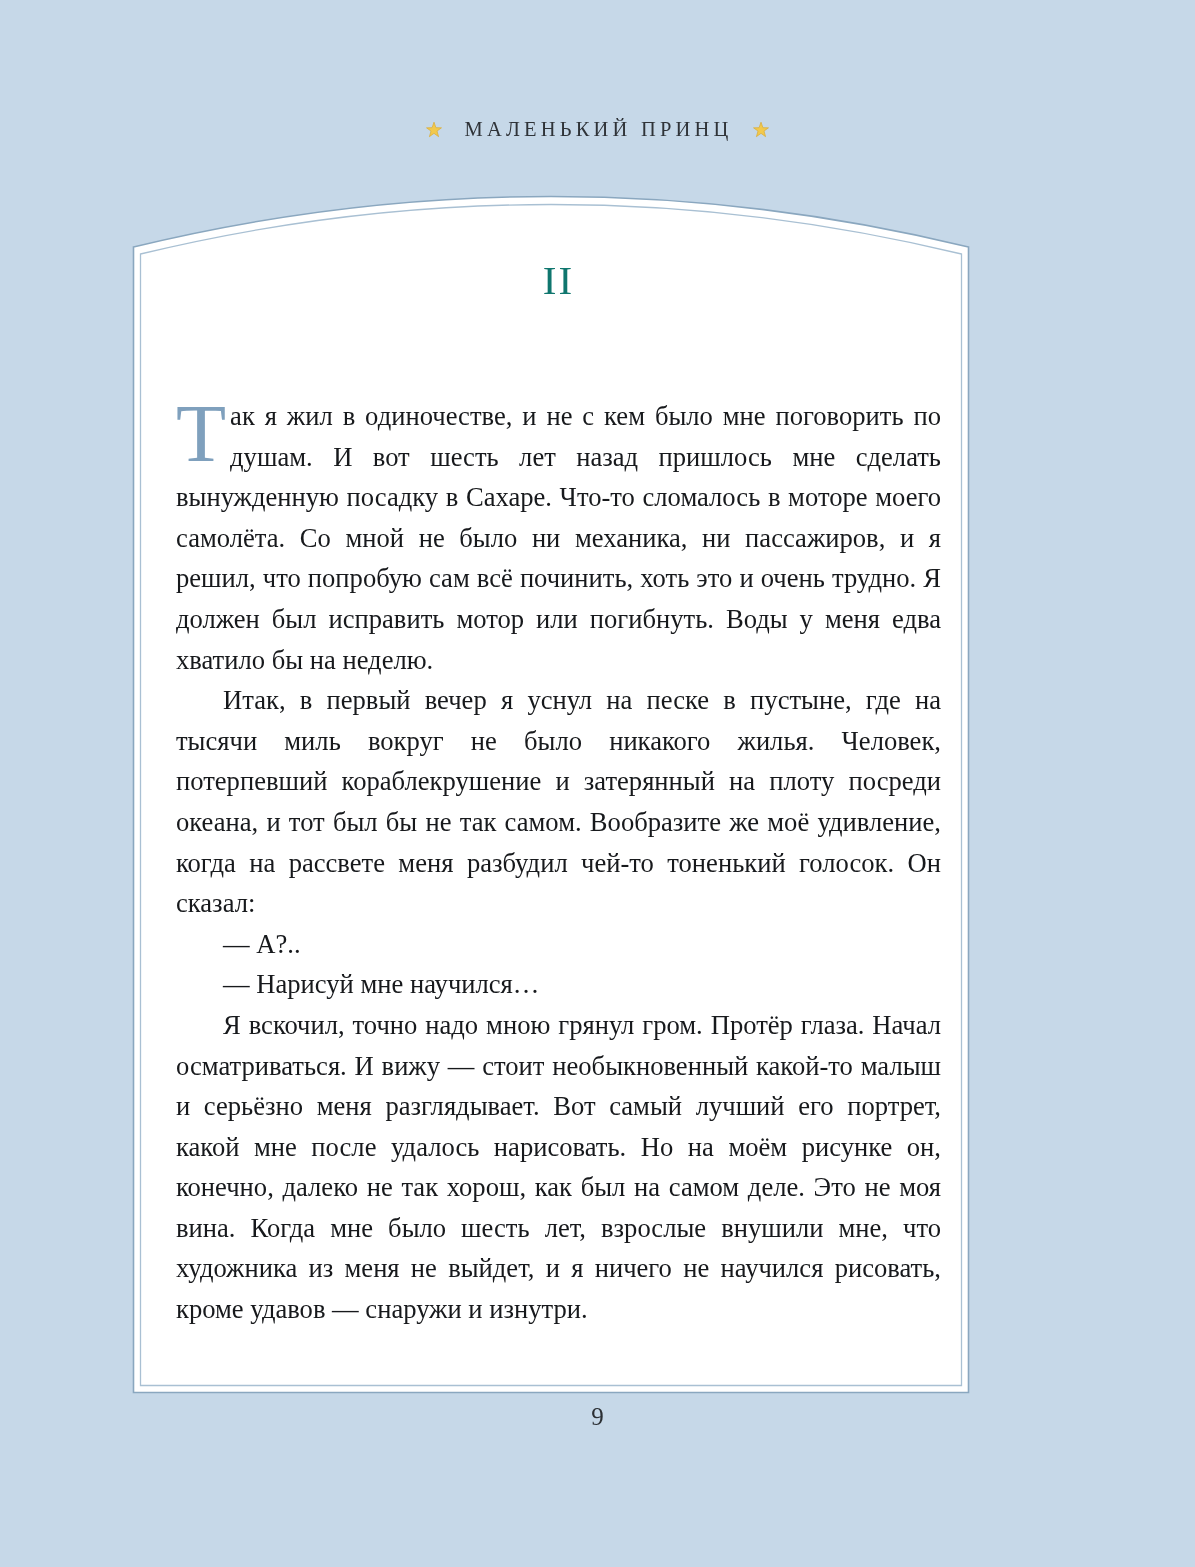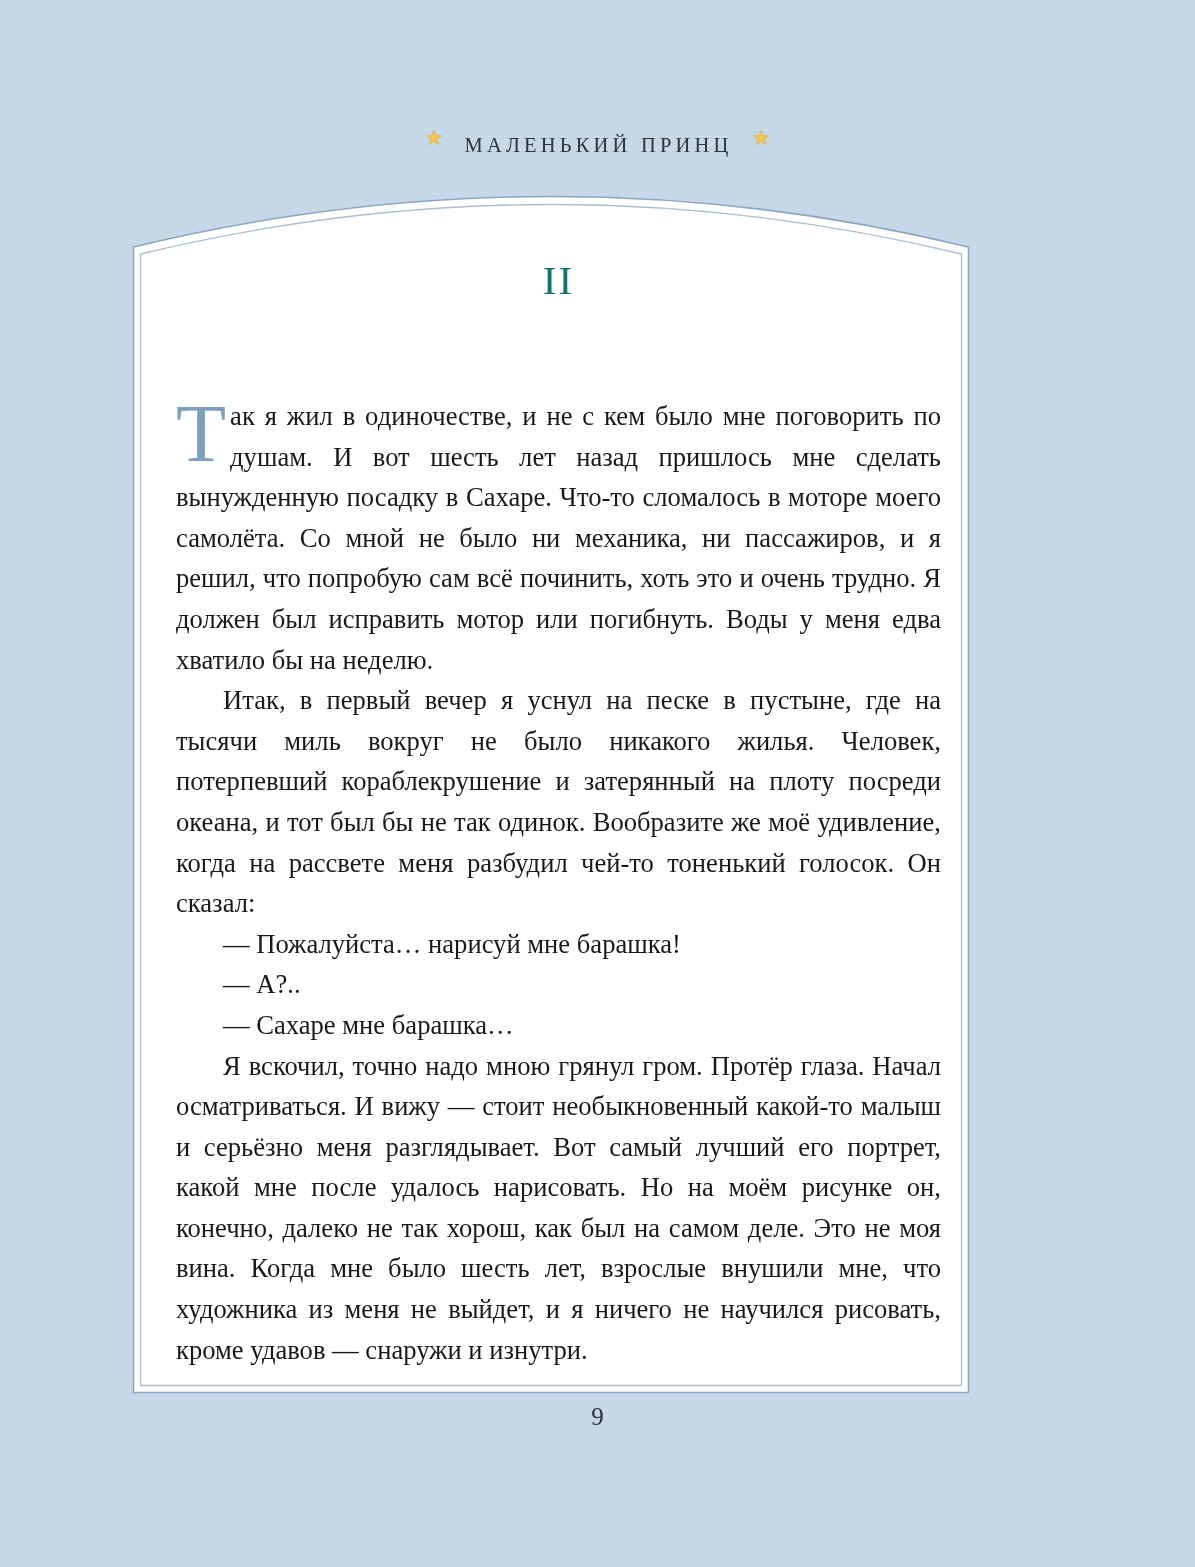--- a/index.html
+++ b/index.html
@@ -29,21 +29,20 @@
   }
   .running-head .rh-text {
     display: inline-block;
     vertical-align: middle;
     font-family: "Liberation Serif", "DejaVu Serif", serif;
     font-size: 20.5px;
     letter-spacing: 4.2px;
     text-transform: uppercase;
     color: #2f3338;
     font-weight: 400;
-    margin-top: 16px;
   }
   .rh-star {
     display: inline-block;
     vertical-align: middle;
     width: 20px;
     height: 20px;
     position: relative;
     top: 1px;
   }
   .rh-star.left  { margin-right: 16px; }
@@ -162,24 +161,23 @@
 <div class="page-body">
 
   <div class="chapter-number">II</div>
 
   <div class="text-column">
 
     <p class="para opening">
       <span class="dropcap">Т</span><span>ак я жил в одиночестве, и не с кем было мне поговорить по душам. И вот шесть лет назад пришлось мне сделать вынужденную посадку в Сахаре. Что-то сломалось в моторе моего самолёта. Со мной не было ни механика, ни пассажиров, и я решил, что попробую сам всё починить, хоть это и очень трудно. Я должен был исправить мотор или погибнуть. Воды у меня едва хватило бы на неделю.</span>
     </p>
 
-    <p class="para">Итак, в первый вечер я уснул на песке в пустыне, где на тысячи миль вокруг не было никакого жилья. Человек, потерпевший кораблекрушение и затерянный на плоту посреди океана, и тот был бы не так одинок. Вообразите же моё удивление, когда на рассвете меня разбудил чей-то тоненький голосок. Он сказал:</p>
+    <p class="para">Итак, в первый вечер я уснул на песке в пустыне, где на тысячи миль вокруг не было никакого жилья. Человек, потерпевший кораблекрушение и затерянный на плоту посреди океана, и тот был бы не так самом. Вообразите же моё удивление, когда на рассвете меня разбудил чей-то тоненький голосок. Он сказал:</p>
 
-    <p class="para dialogue">— Пожалуйста… нарисуй мне барашка!</p>
     <p class="para dialogue">— А?..</p>
-    <p class="para dialogue">— Сахаре мне барашка…</p>
+    <p class="para dialogue">— Нарисуй мне научился…</p>
 
     <p class="para">Я вскочил, точно надо мною грянул гром. Протёр глаза. Начал осматриваться. И вижу — стоит необыкновенный какой-то малыш и серьёзно меня разглядывает. Вот самый лучший его портрет, какой мне после удалось нарисовать. Но на моём рисунке он, конечно, далеко не так хорош, как был на самом деле. Это не моя вина. Когда мне было шесть лет, взрослые внушили мне, что художника из меня не выйдет, и я ничего не научился рисовать, кроме удавов — снаружи и изнутри.</p>
 
   </div>
 </div>
 
 <div class="folio">9</div>
 
 </body></html>

